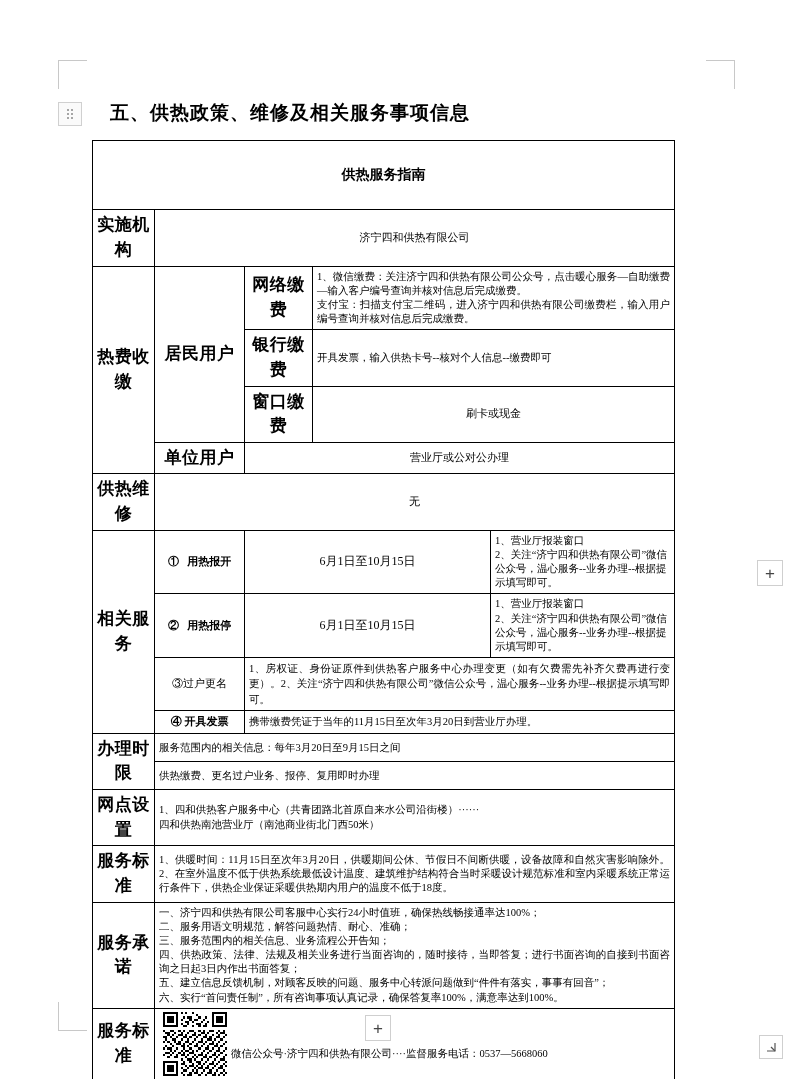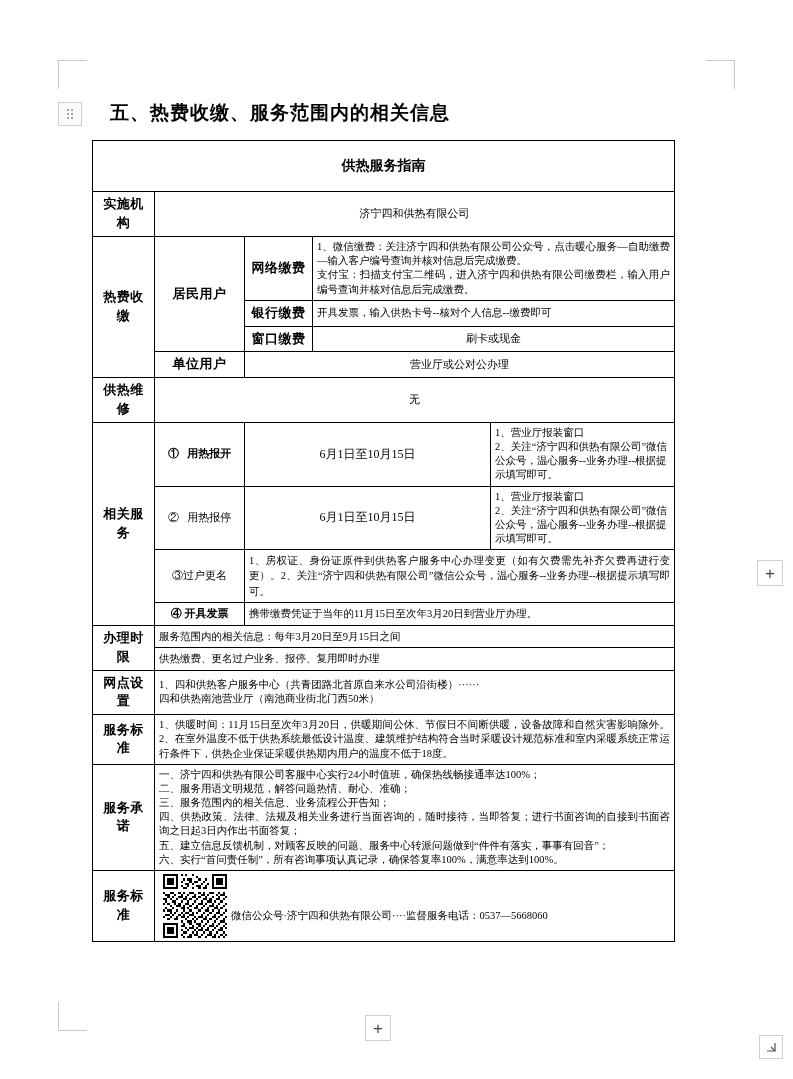--- a/index.html
+++ b/index.html
@@ -103,26 +103,26 @@
   table.main td {
     border: 1px solid #000;
     padding: 3px 4px;
     vertical-align: middle;
     word-break: break-all;
   }
   .tbl-title {
     text-align: center;
     font-weight: bold;
     font-size: 14px;
-    padding: 15px 4px !important;
+    padding: 24px 4px !important;
   }
   .lbl {
     text-align: center;
     font-weight: bold;
-    font-size: 13px;
+    font-size: 17px;
     letter-spacing: 0.5px;
   }
   .ctr { text-align: center; }
   .just { text-align: justify; }
   .sm { font-size: 10.5px; margin-top: 20px; }
   .tight { line-height: 1.35; }
 
   .qr {
     width: 72px;
     height: 64px;
@@ -145,21 +145,21 @@
   <span class="dots">
     <i></i>
       <i></i>
       <i></i>
       <i></i>
       <i></i>
       <i></i>
   </span>
 </div>
 
-<div class="doc-title">五、热费收缴、服务范围内的相关信息</div>
+<div class="doc-title">五、供热政策、维修及相关服务事项信息</div>
 
 <table class="main">
   <colgroup>
     <col style="width:62px">
     <col style="width:90px">
     <col style="width:68px">
     <col style="width:178px">
     <col style="width:184px">
   </colgroup>
 
@@ -206,21 +206,21 @@
     <td class="ctr" style="font-weight:bold">
       <span>①</span>
       &nbsp;&nbsp;<span>用热报开</span>
     </td>
     <td colspan="2" class="ctr" style="font-size:12px">6月1日至10月15日</td>
     <td class="sm tight" style="white-space:pre-line">1、营业厅报装窗口
 2、关注“济宁四和供热有限公司”微信公众号，温心服务--业务办理--根据提示填写即可。</td>
   </tr>
 
   <tr>
-    <td class="ctr" style="font-weight:normal">
+    <td class="ctr" style="font-weight:bold">
       <span>②</span>
       &nbsp;&nbsp;<span>用热报停</span>
     </td>
     <td colspan="2" class="ctr" style="font-size:12px">6月1日至10月15日</td>
     <td class="sm tight" style="white-space:pre-line">1、营业厅报装窗口
 2、关注“济宁四和供热有限公司”微信公众号，温心服务--业务办理--根据提示填写即可。</td>
   </tr>
 
   <tr>
     <td class="ctr" style="font-weight:normal">③过户更名</td>

